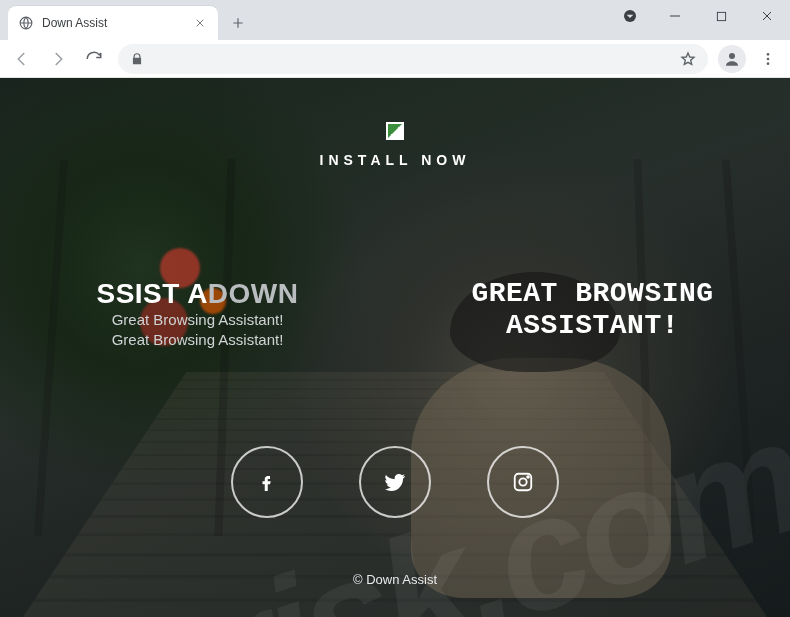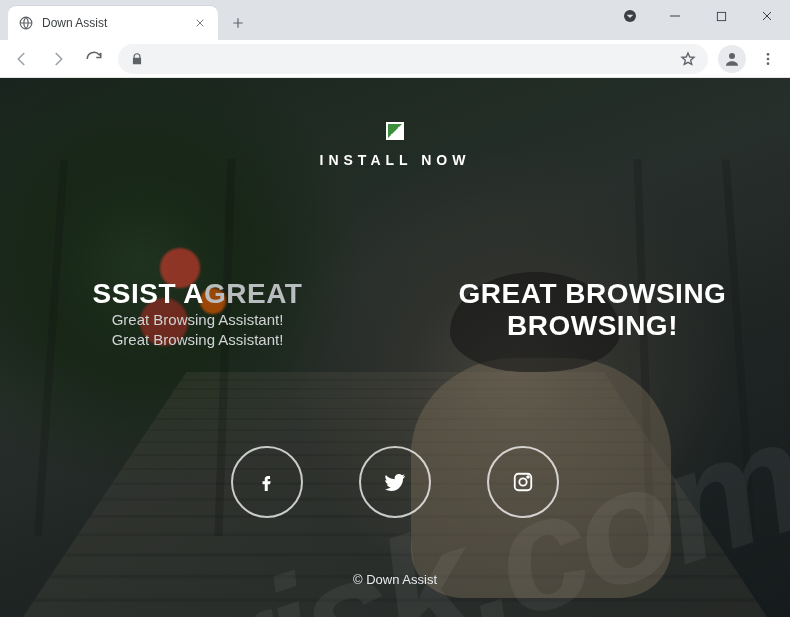--- a/index.html
+++ b/index.html
@@ -158,21 +158,21 @@
       position:absolute; top:200px; left:0; right:0;
       display:flex;
     }
     .col { flex:1; text-align:center; padding:0 26px; }
     .h-left {
       font-size:28px; font-weight:700; letter-spacing:0.5px; color:#fff;
     }
     .h-left .dim { color:#b9bdbf; font-weight:700; }
     .sub { font-size:15px; color:#cfd3d5; line-height:1.35; }
     .h-right {
-      font-size:28px; font-weight:800; letter-spacing:0.5px; color:#fff; line-height:1.15;
+      font-size:28px; font-weight:800; letter-spacing:0.5px; color:#fff; line-height:1.15;font-family:Liberation Mono, monospace;
     }
     .socials {
       position:absolute; left:0; right:0; top:368px;
       display:flex; justify-content:center; gap:56px;
     }
     .sbtn {
       width:72px; height:72px; border:2px solid rgba(255,255,255,0.75);
       border-radius:50%;
       display:flex; align-items:center; justify-content:center;
       color:#fff;
@@ -289,31 +289,31 @@
   <div class="watermark">risk.com</div>
 
   <div class="hero-top">
     <div class="broken-img"></div>
     <div class="install">INSTALL NOW</div>
   </div>
 
   <div class="cols">
     <div class="col">
       <div class="h-left">
-        <span>SSIST A</span><span class="dim">GREAT</span>
+        <span>SSIST A</span><span class="dim">DOWN</span>
       </div>
       <div class="sub">
         <span>Great Browsing Assistant!</span><br>
         <span>Great Browsing Assistant!</span>
       </div>
     </div>
     <div class="col">
       <div class="h-right">
         <span>GREAT BROWSING</span><br>
-        <span>BROWSING!</span>
+        <span>ASSISTANT!</span>
       </div>
     </div>
   </div>
 
   <div class="socials">
     <div class="sbtn">
       <span>
         <svg width="18" height="26" viewBox="0 0 24 24" fill="currentColor">
             <path d="M14 8h3V4h-3c-2.2 0-4 1.8-4 4v3H7v4h3v9h4v-9h3l1-4h-4V8c0-.6.4-1 1-1z" transform="translate(-1 0)"></path>
           </svg>

